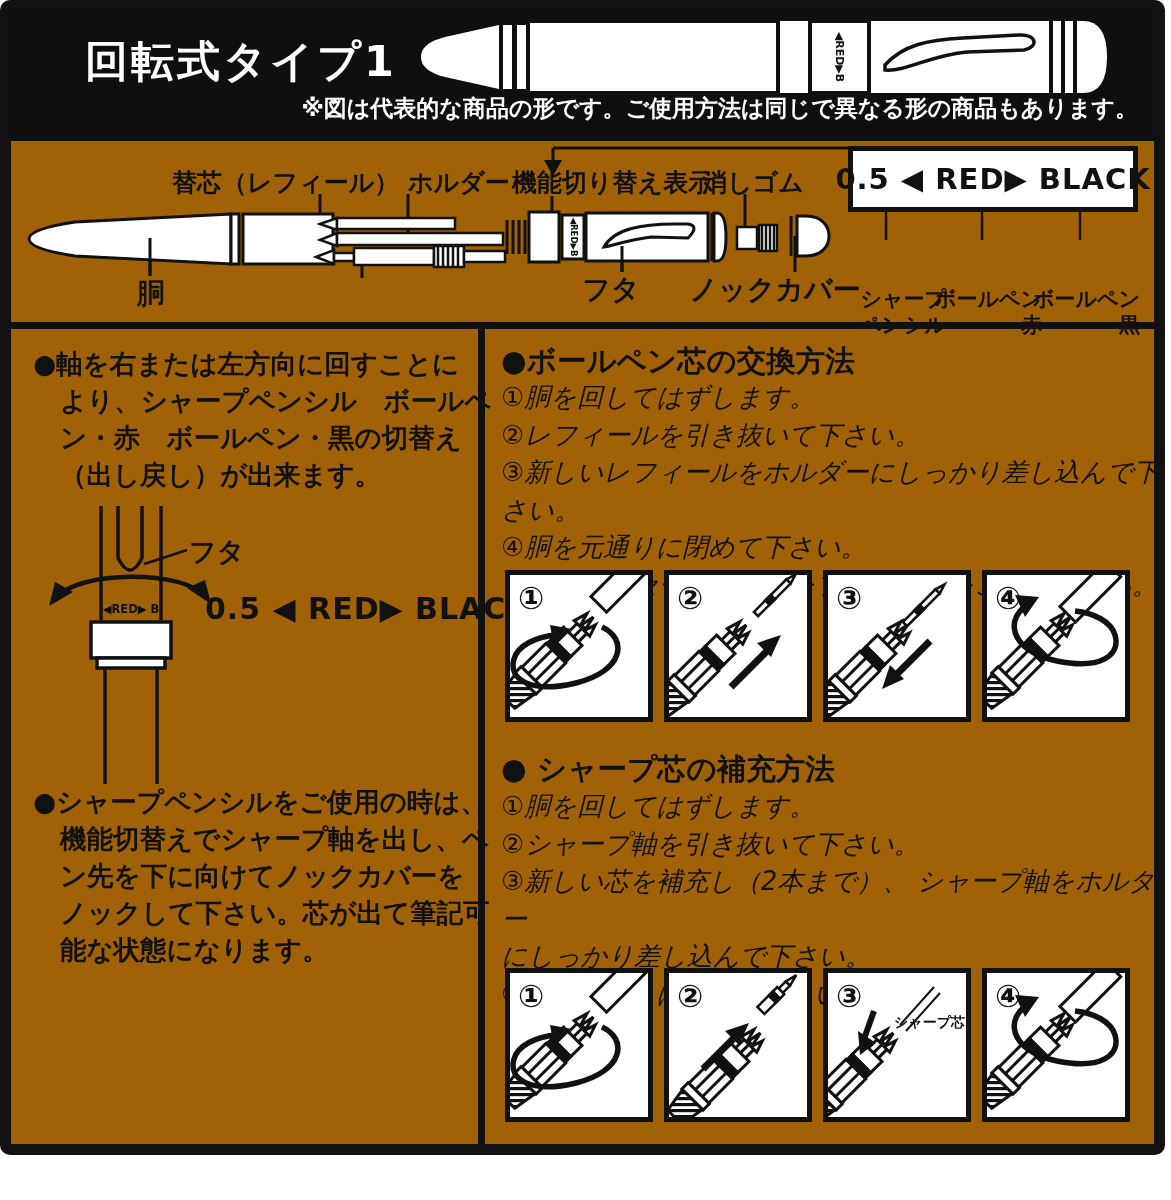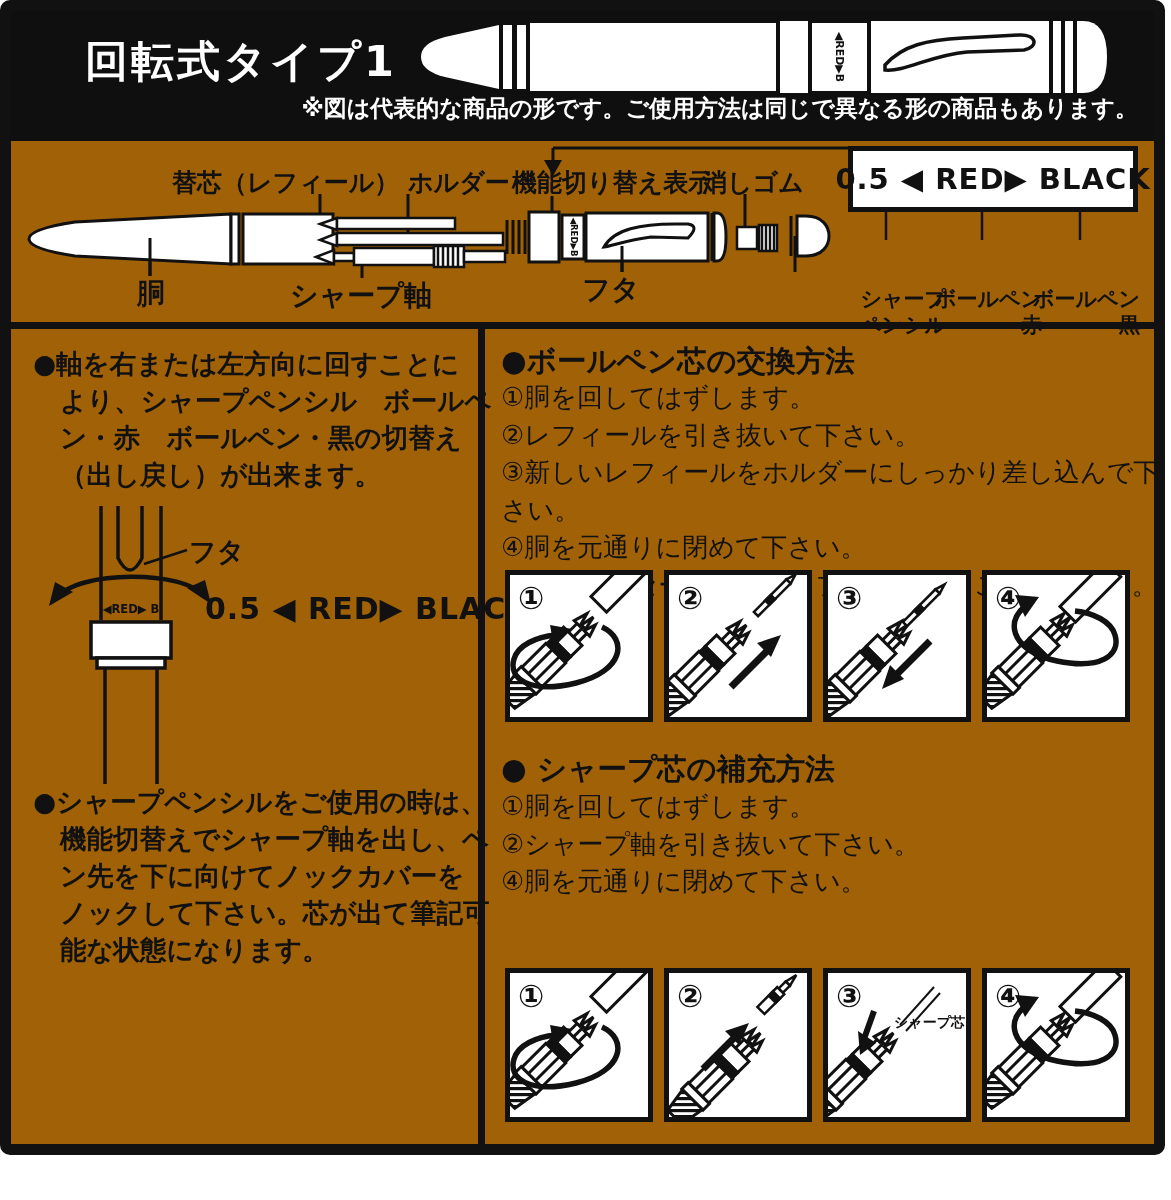--- a/index.html
+++ b/index.html
@@ -16,21 +16,21 @@
   .plabel{font-size:28px;font-weight:700;text-align:center;white-space:nowrap;}
   #indicator-box{left:837px;top:135px;width:280px;height:56px;border:5px solid #111;
                  display:flex;align-items:center;justify-content:center;background:#fff;}
   .ind-text{font-size:29px;font-weight:600;letter-spacing:1px;white-space:nowrap;}
   .sub-label{width:120px;text-align:right;font-size:21px;font-weight:700;line-height:1.25;white-space:pre-line;margin-top:36px;}
   #h-divider{left:-11px;top:311px;width:1187px;height:7px;background:#111;}
   #v-divider{left:467px;top:311px;width:7px;height:822px;background:#111;}
   .para{width:452px;font-size:26.5px;line-height:37px;padding-left:27px;text-indent:-27px;
         white-space:pre-line;font-weight:700;}
   .sec-title{font-size:29.5px;font-weight:700;white-space:nowrap;text-align:center;}
-  .step{width:668px;font-size:26px;line-height:37.5px;white-space:pre-line;font-weight:400;}
+  .step{width:668px;font-size:26px;line-height:37.5px;white-space:pre-line;font-weight:400;font-style:italic;}
   .step-box{position:absolute;width:148px;box-sizing:border-box;border:5px solid #111;background:#fff;}
   .row1{height:152px;} .row2{height:154px;}
   .boxnum{font-size:31px;font-weight:700;}
   svg{display:block;}
   svg text{font-family:"DejaVu Sans",sans-serif;fill:#111;}
   .cap-label{font-size:27px;font-weight:700;}
   .size-text{font-size:30px;font-weight:600;letter-spacing:1px;white-space:nowrap;}
 </style>
 </head>
 <body>
@@ -169,22 +169,22 @@
         <line x1="971" y1="82" x2="971" y2="110"></line>
         <line x1="1069" y1="82" x2="1069" y2="110"></line>
       </g>
     </svg>
 
     <div class="abs dlabel" style="left:161px;top:155px">替芯（レフィール）</div>
     <div class="abs dlabel" style="left:397px;top:155px">ホルダー</div>
     <div class="abs dlabel" style="left:501px;top:155px">機能切り替え表示</div>
     <div class="abs dlabel" style="left:691px;top:155px">消しゴム</div>
     <div class="abs plabel" style="left:105px;top:264px;width:70px">胴</div>
-    <div class="abs plabel" style="left:270px;top:266px;width:160px">シャープ軸</div>
     <div class="abs plabel" style="left:570px;top:260px;width:60px">フタ</div>
+    <div class="abs plabel" style="left:674px;top:260px;width:180px">ノックカバー</div>
 
     <div id="indicator-box" class="abs">
       <span class="ind-text">0.5 ◀ RED▶ BLACK</span>
     </div>
     <div class="abs sub-label" style="left:815px;top:239px">シャープ
 ペンシル</div>
     <div class="abs sub-label" style="left:911px;top:239px">ボールペン
 赤</div>
     <div class="abs sub-label" style="left:1009px;top:239px">ボールペン
 黒</div>
@@ -281,20 +281,22 @@
         <path d="M44,28 C16,42 22,76 70,86 C114,95 134,80 128,60 C124,46 106,38 88,36" stroke="#111" stroke-width="5.5" fill="none"></path>
         <polygon points="28,20 52,22 38,42" fill="#111"></polygon>
         <text class="boxnum" x="8" y="34">④</text>
       </svg>
     </div>
 
     <div class="abs sec-title" style="left:490px;top:739px">● シャープ芯の補充方法</div>
     <div class="abs" style="left:490px;top:777px">
       <div class="step">①胴を回してはずします。</div>
       <div class="step">②シャープ軸を引き抜いて下さい。</div>
+      <div class="step">③新しい芯を補充し（2本まで）、 シャープ軸をホルダー
+にしっかり差し込んで下さい。</div>
       <div class="step">④胴を元通りに閉めて下さい。</div>
     </div>
 
     <div class="step-box row2" style="left:494px;top:957px">
       <svg width="138" height="144" viewBox="0 0 138 144">
         <g transform="translate(84,42) rotate(45)">
             <use href="#pen-assy"></use>
           </g>
         <g transform="translate(134,-14) rotate(45)">
             <use href="#barrel-piece"></use>

